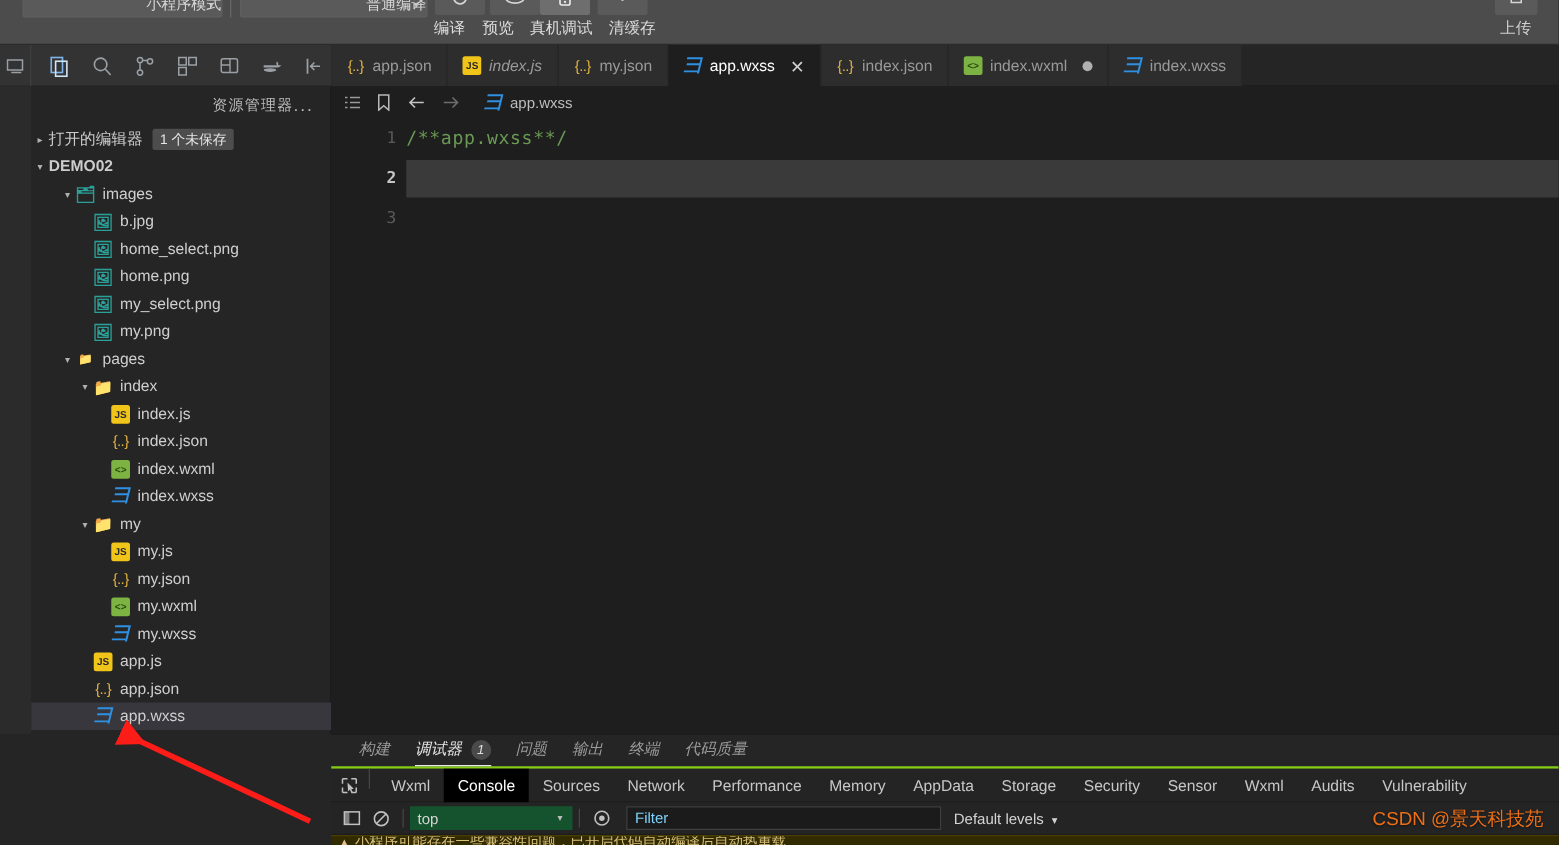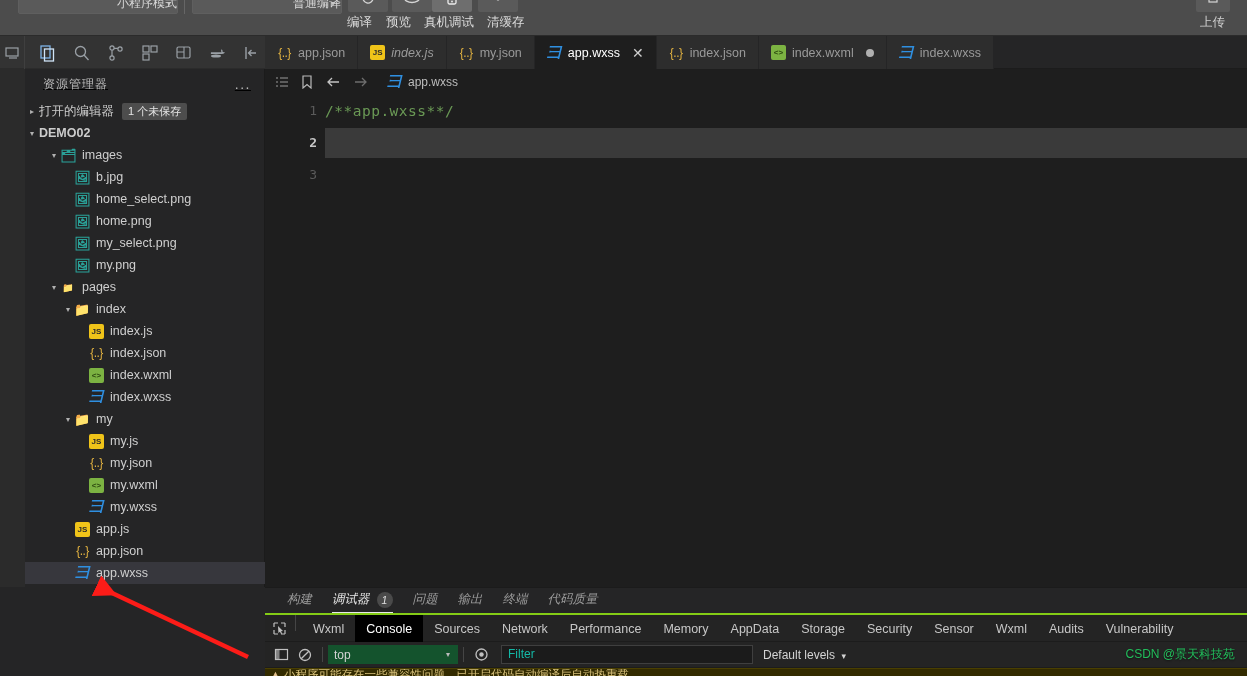--- a/index.html
+++ b/index.html
@@ -116,23 +116,22 @@
     position: absolute; left: 0; top: 69px; width: 265px; height: 518px;
     background: #252526;
     border-right: 1px solid #1b1b1b;
   }
   #sidebar-leftpad {
     position: absolute; left: 0; top: 0; width: 25px; height: 518px;
     background: #2b2b2b;
   }
   #explorer-title {
     position: absolute; left: 25px; top: 0; width: 240px; height: 30px;
-    display: flex; align-items: center; justify-content: space-between;
+    display: flex; align-items: center; justify-content: flex-end;
     padding: 0 14px 0 18px;
-    text-decoration: underline;
   }
   #explorer-title .t { color: #bbbbbb; font-size: 12px; letter-spacing: 1px; }
   #explorer-title .dots { color: #bbbbbb; font-size: 14px; letter-spacing:1.5px; }
 
   .sec-row {
     position: absolute; left: 25px; width: 240px; height: 22px;
     display: flex; align-items: center; color: #cccccc; font-size: 12.5px;
   }
   .tw { width: 14px; font-size: 8px; color: #b0b0b0; text-align:center; flex:0 0 auto; }
   .badge-unsaved {
@@ -235,39 +234,39 @@
   }
   #console-toolbar .vsep { width:1px; height:15px; background:#454545; margin:0 5px; }
   #ctx-select {
     width: 130px; height: 19px; background: #14532d; border: none;
     color: #d4d4d4; font-size: 12px; display:flex; align-items:center;
     padding-left: 6px; position: relative;
   }
   #ctx-select .caret { position: absolute; right: 8px; font-size: 8px; color: #bbb; }
   #filter-input {
     width: 252px; height: 19px; background: #1b1b1b; border: 1px solid #3f3f3f;
-    color: #14b8a6; font-size: 12px; line-height: 17px; padding-left: 6px;
+    color: #7dd3fc; font-size: 12px; line-height: 17px; padding-left: 6px;
     margin-left: 8px; overflow: hidden; white-space: nowrap;
   }
   #levels-select {
     margin-left: 10px; color: #d4d4d4; font-size: 12px; white-space: nowrap;
   }
 
   #console-msg {
     position: absolute; left: 0; top: 80px; width: 982px; height: 9px;
     background: #332b00; border-top: 1px solid #4a3f00;
     overflow: hidden; display:flex; align-items:flex-start;
   }
   #console-msg .warnicon { color: #e2c08d; font-size: 9px; margin: 0 4px 0 6px; }
   #console-msg .msgtxt { color: #d7c07a; font-size: 11.5px; line-height: 11px; white-space: nowrap; }
 
   
   #watermark {
     position: absolute; right: 12px; top: 646px;
-    color: #22c55e; font-size: 12px; opacity: 0.95;
+    color: #f97316; font-size: 15px; opacity: 0.95;
     font-family: "Liberation Sans", sans-serif;
     text-shadow: 0 1px 2px rgba(0,0,0,0.6);
   }
 </style>
 </head>
 <body>
 
 <div id="top-toolbar">
   <div class="tb-left-strip"></div>
 

